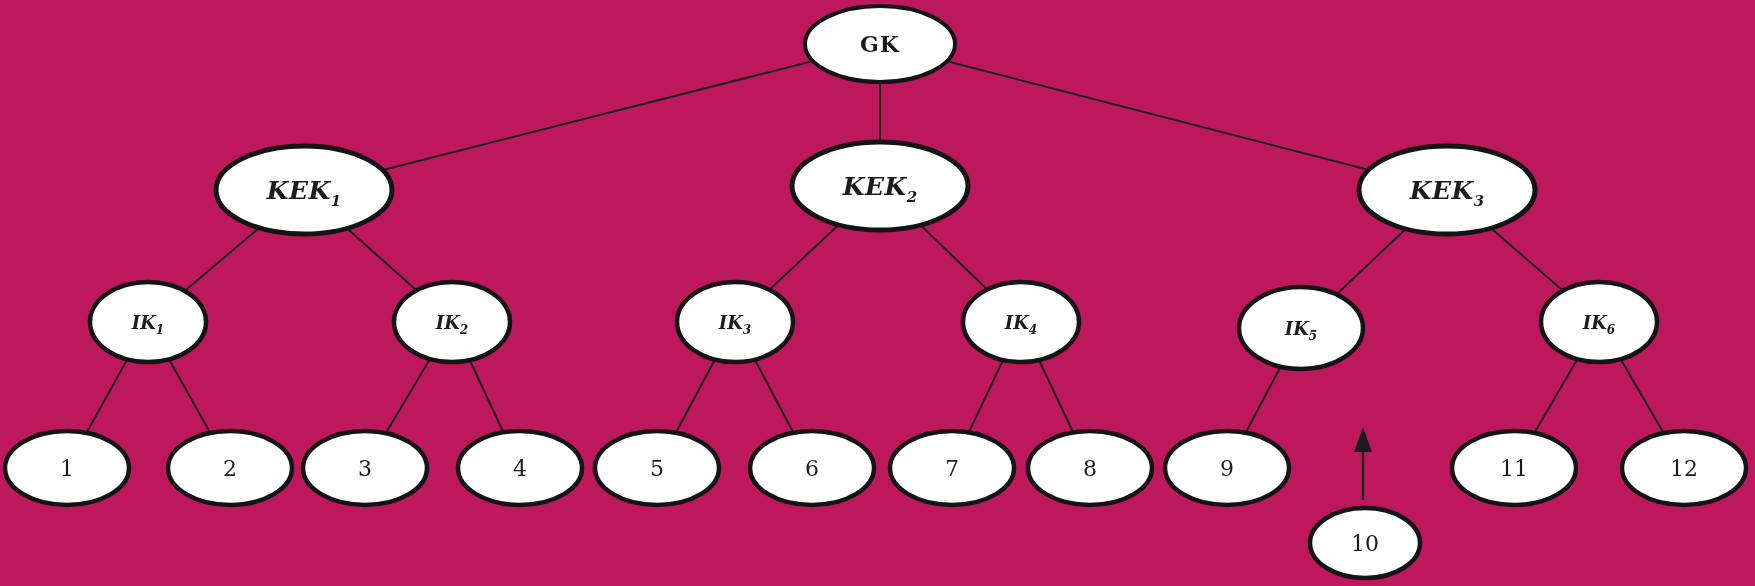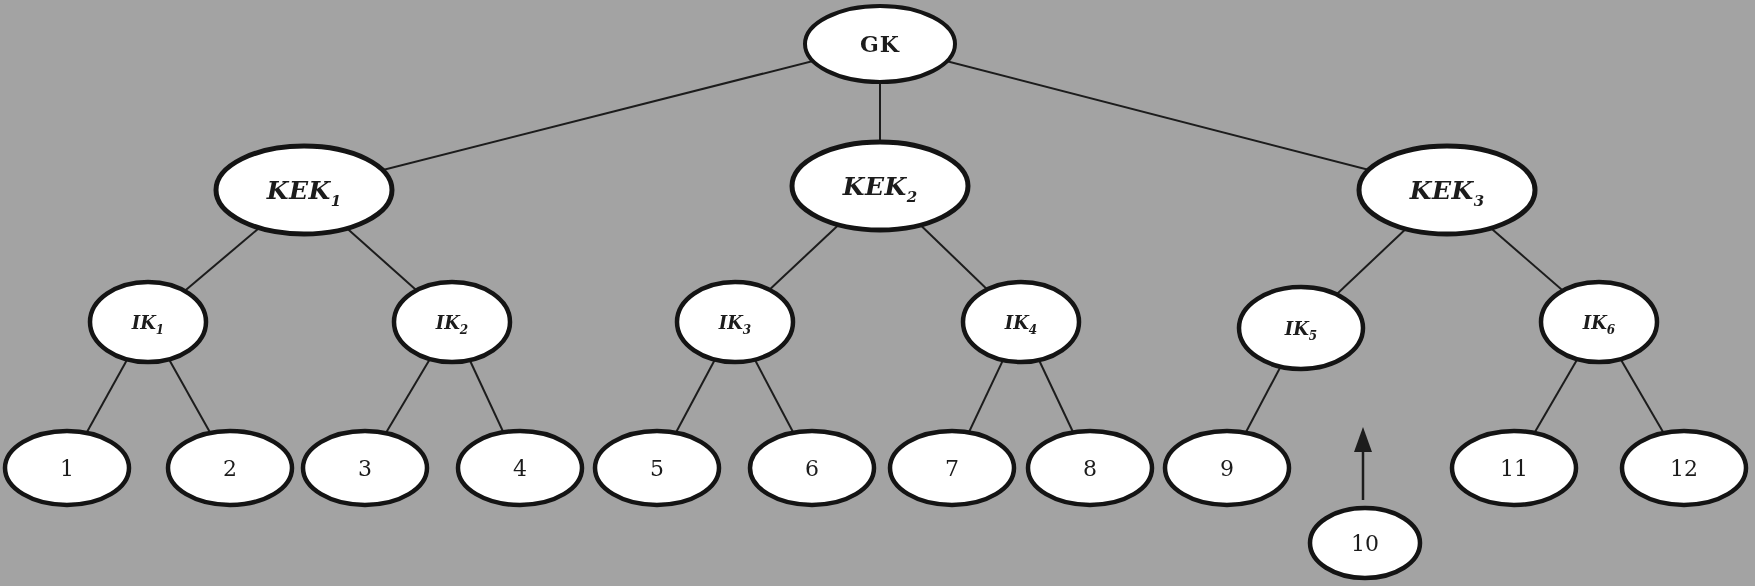--- a/index.html
+++ b/index.html
@@ -1,16 +1,16 @@
 <!DOCTYPE html>
 <html><head>
 <meta charset="utf-8">
 <style>
   html,body{margin:0;padding:0;background:#ffffff;width:1755px;height:586px;overflow:hidden;}
-  .stage{position:relative;width:1755px;height:586px;background:#a3a3a3;}
+  .stage{position:relative;width:1755px;height:586px;background:#be185d;}
   svg{display:block;filter:blur(.3px);}
   .edge{stroke:#1c1c1c;stroke-width:2;fill:none;}
   .node-ellipse{fill:#ffffff;stroke:#141414;}
   .ellipse-root{stroke-width:4;}
   .ellipse-kek{stroke-width:5;}
   .ellipse-ik{stroke-width:4.5;}
   .ellipse-leaf{stroke-width:4.5;}
   text{fill:#1c1c1c;font-family:"DejaVu Serif", serif;}
   .lbl-root{font-size:22px;font-weight:bold;letter-spacing:1px;}
   .lbl-kek{font-size:25px;font-weight:bold;font-style:italic;letter-spacing:.5px;}

